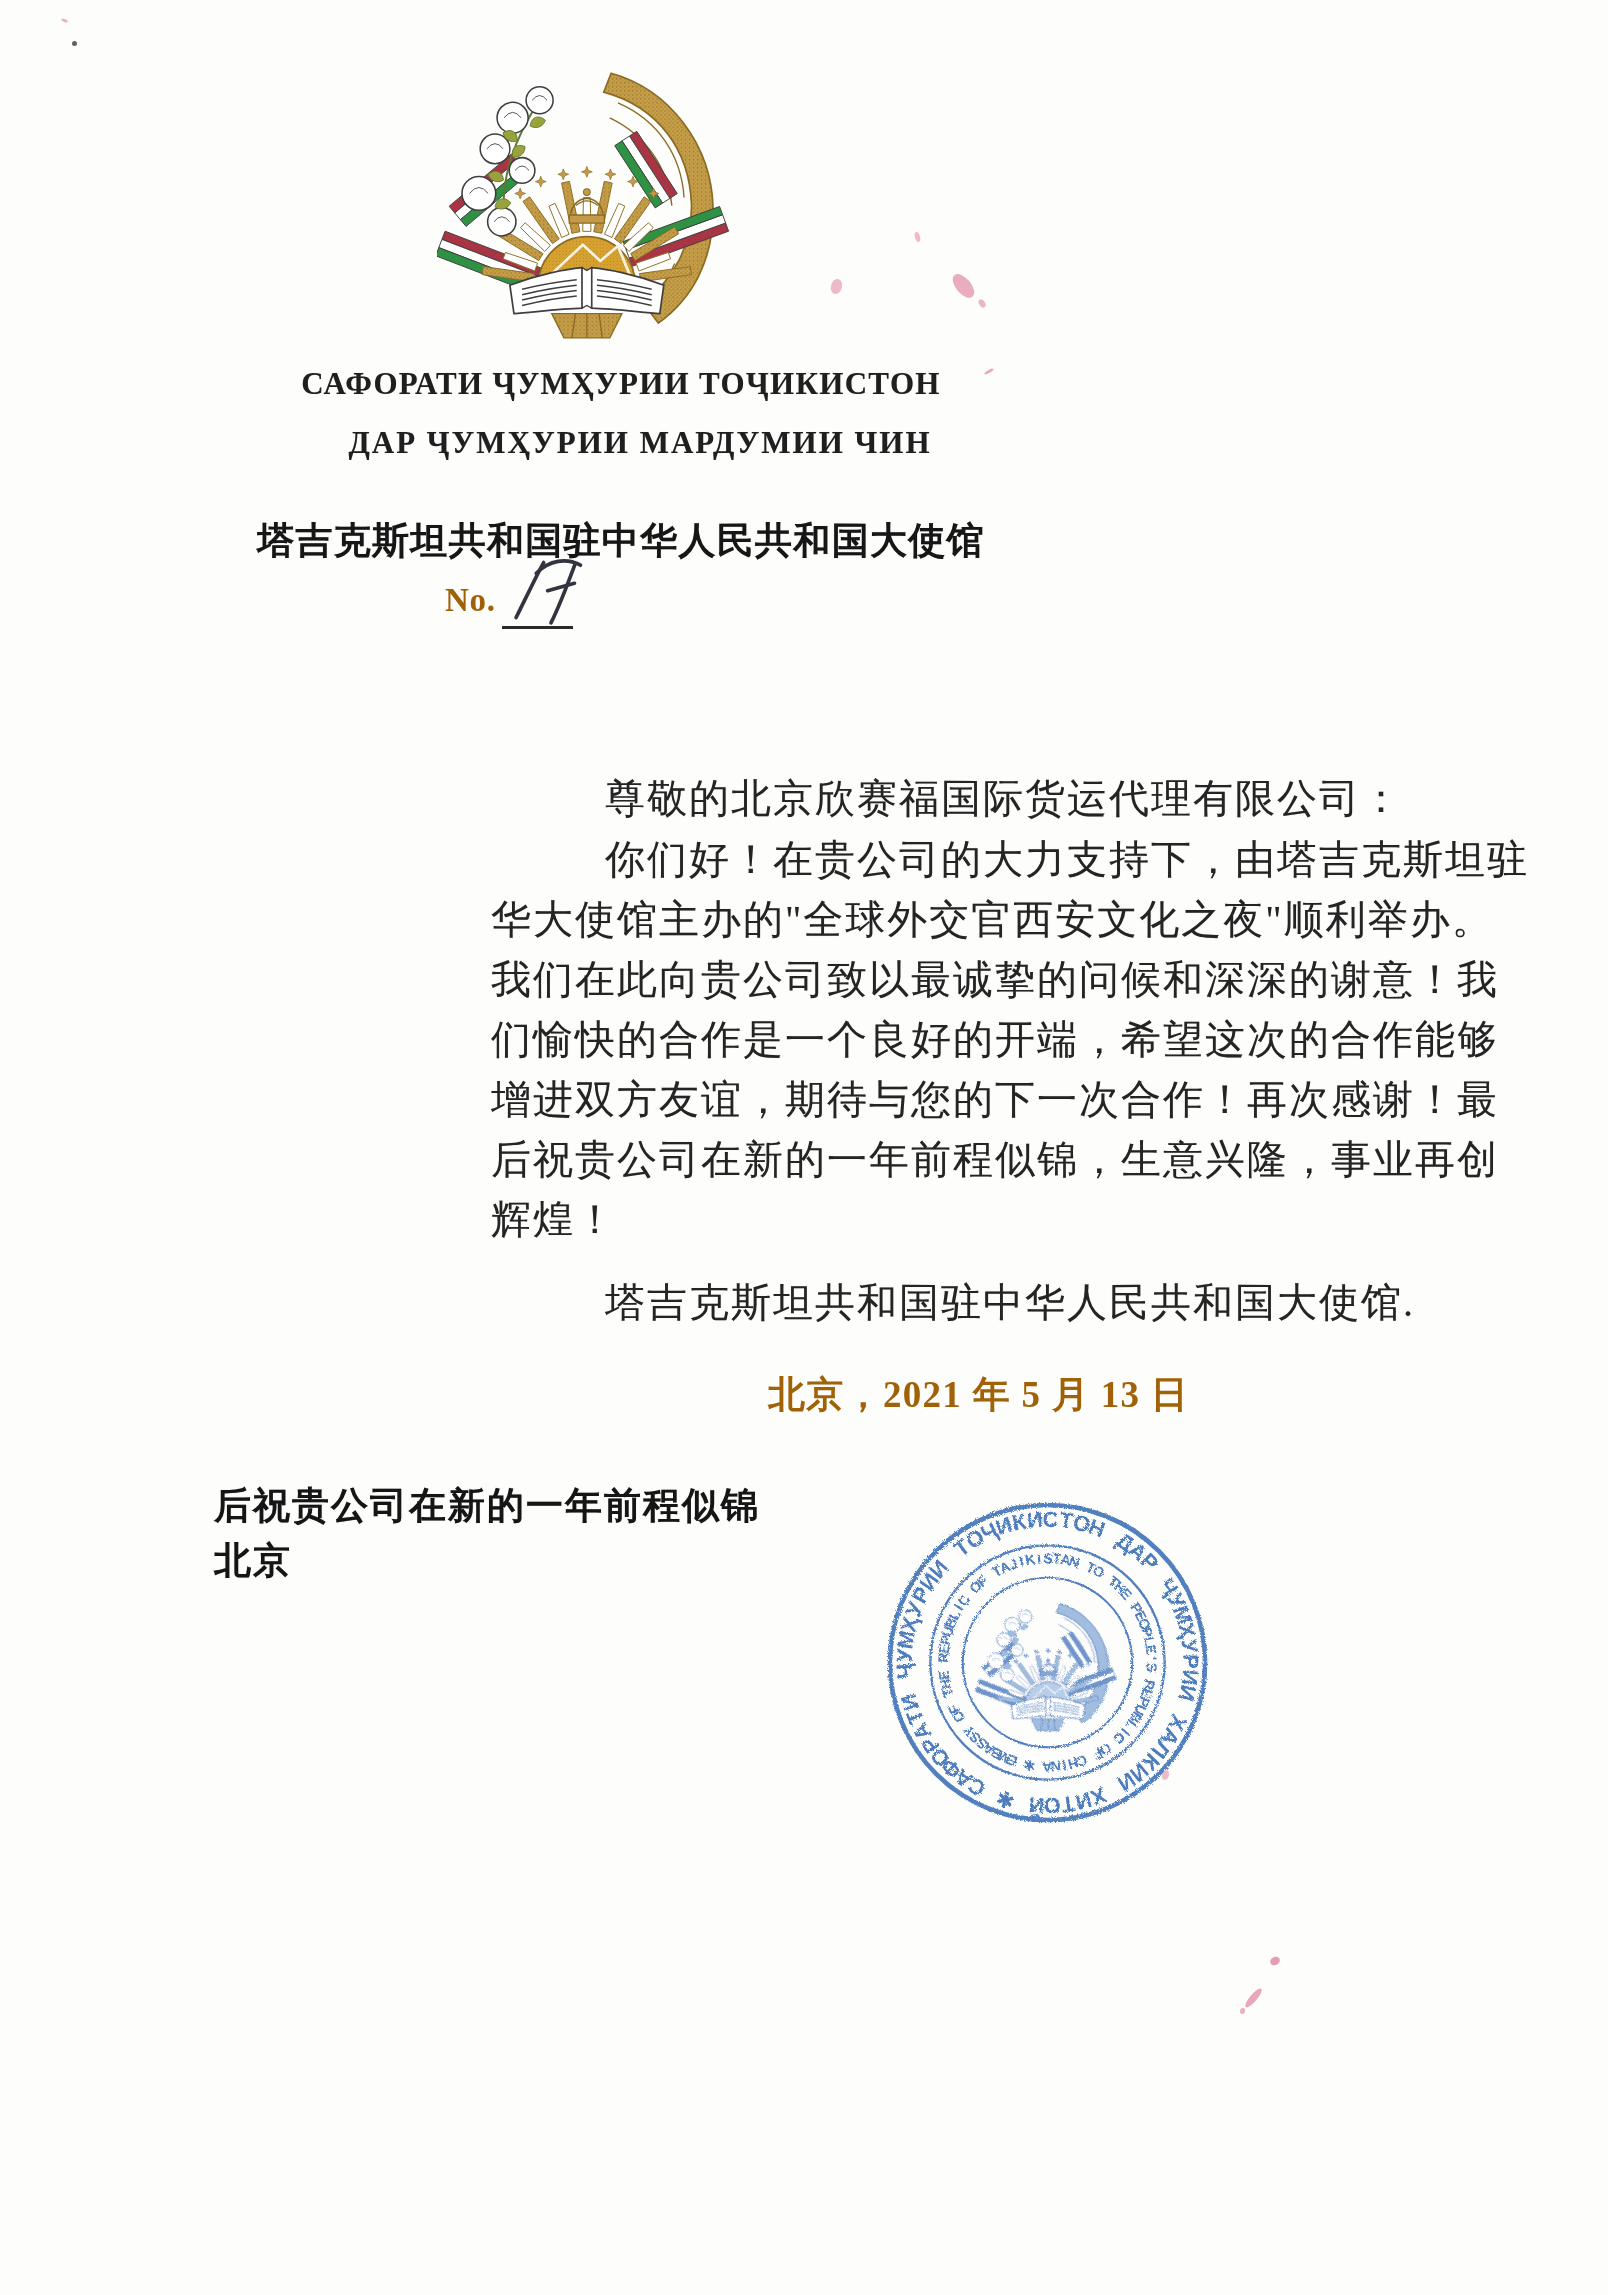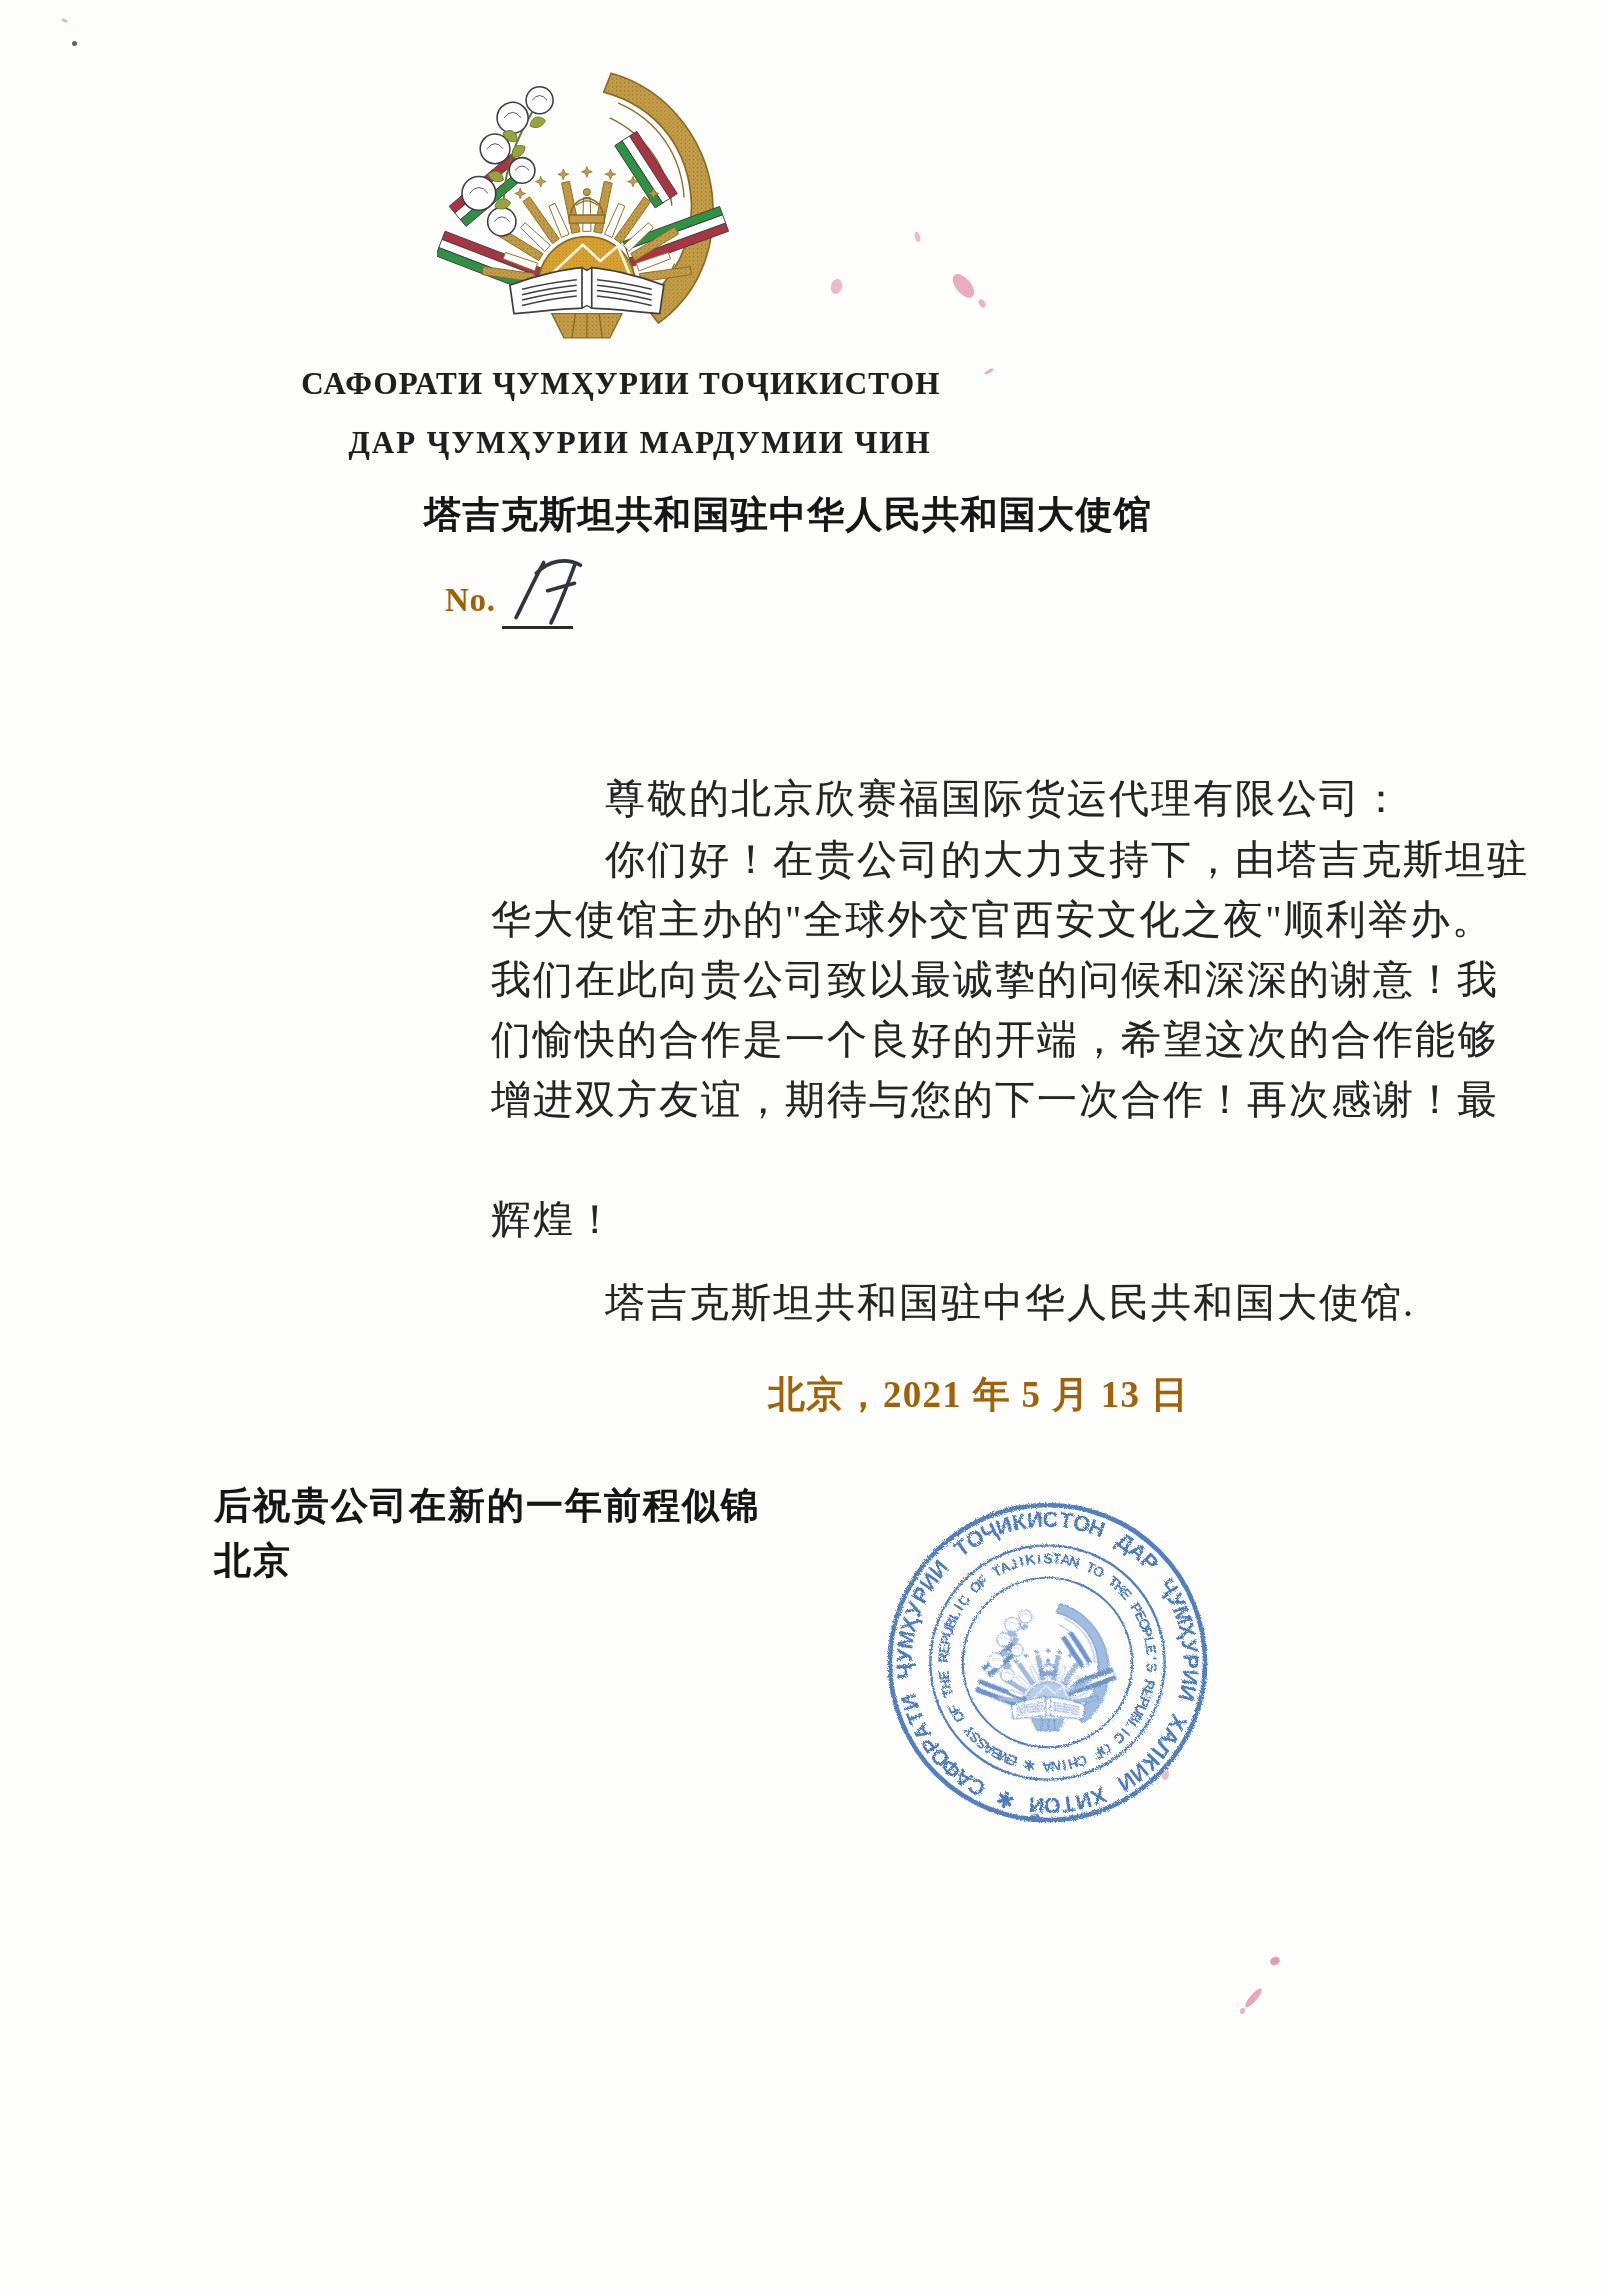--- a/index.html
+++ b/index.html
@@ -157,39 +157,40 @@
         <path d="M0,0 C6,-12 18,-12 24,0 C18,8 6,8 0,0 Z" fill="#9aa23c" stroke="#5d7a30" stroke-width="1.2" transform="translate(138,96) rotate(-20)"></path>
         <path d="M0,0 C6,-12 18,-12 24,0 C18,8 6,8 0,0 Z" fill="#9aa23c" stroke="#5d7a30" stroke-width="1.2" transform="translate(98,106) rotate(30)"></path>
         <path d="M0,0 C6,-12 18,-12 24,0 C18,8 6,8 0,0 Z" fill="#9aa23c" stroke="#5d7a30" stroke-width="1.2" transform="translate(112,142) rotate(-40)"></path>
         <path d="M0,0 C6,-12 18,-12 24,0 C18,8 6,8 0,0 Z" fill="#9aa23c" stroke="#5d7a30" stroke-width="1.2" transform="translate(76,168) rotate(20)"></path>
         <path d="M0,0 C6,-12 18,-12 24,0 C18,8 6,8 0,0 Z" fill="#9aa23c" stroke="#5d7a30" stroke-width="1.2" transform="translate(86,216) rotate(-15)"></path>
       </g>
   </svg>
 
   <div class="lh-center" style="top:366px;"><span class="tj-line">САФОРАТИ ҶУМҲУРИИ ТОҶИКИСТОН</span></div>
   <div class="lh-center" style="top:425px;"><span class="tj-line" style="letter-spacing:2px;margin-left:38px;">ДАР ҶУМҲУРИИ МАРДУМИИ ЧИН</span></div>
-  <div class="lh-center" style="top:490px;text-align:right;"><span class="cn-head">塔吉克斯坦共和国驻中华人民共和国大使馆</span></div>
+  <div class="lh-center" style="top:516px;"><span class="cn-head">塔吉克斯坦共和国驻中华人民共和国大使馆</span></div>
 
   <div class="no-label">No.</div>
   <div class="no-underline"></div>
   <svg class="no-svg" width="114" height="94" viewBox="0 0 170 140" aria-label="17">
     <g fill="none" stroke="#32353f" stroke-width="5.5" stroke-linecap="round">
       <path d="M30,114 C44,86 57,58 71,32"></path>
       <path d="M60,48 C80,28 105,25 126,36"></path>
       <path d="M118,34 C107,64 95,96 82,122"></path>
       <path d="M77,74 L117,63"></path>
     </g>
   </svg>
 
   <div class="body-line indent" style="top:773px;">尊敬的北京欣赛福国际货运代理有限公司：</div>
   <div class="body-line indent" style="top:834px;">你们好！在贵公司的大力支持下，由塔吉克斯坦驻</div>
   <div class="body-line" style="top:894px;">华大使馆主办的"全球外交官西安文化之夜"顺利举办。</div>
   <div class="body-line" style="top:954px;">我们在此向贵公司致以最诚挚的问候和深深的谢意！我</div>
   <div class="body-line" style="top:1014px;">们愉快的合作是一个良好的开端，希望这次的合作能够</div>
   <div class="body-line" style="top:1074px;">增进双方友谊，期待与您的下一次合作！再次感谢！最</div>
+  <div class="body-line" style="top:1134px;">后祝贵公司在新的一年前程似锦，生意兴隆，事业再创</div>
   <div class="body-line" style="top:1194px;">辉煌！</div>
   <div class="body-line indent" style="top:1277px;">塔吉克斯坦共和国驻中华人民共和国大使馆.</div>
 
   <div class="dateline">北京，2021 年 5 月 13 日</div>
 
   <div class="recipient" style="top:1481px;">后祝贵公司在新的一年前程似锦</div>
   <div class="recipient" style="top:1536px;">北京</div>
 
   <svg class="seal" id="sealSvg" width="331" height="331" viewBox="0 0 500 500">
     <defs>

